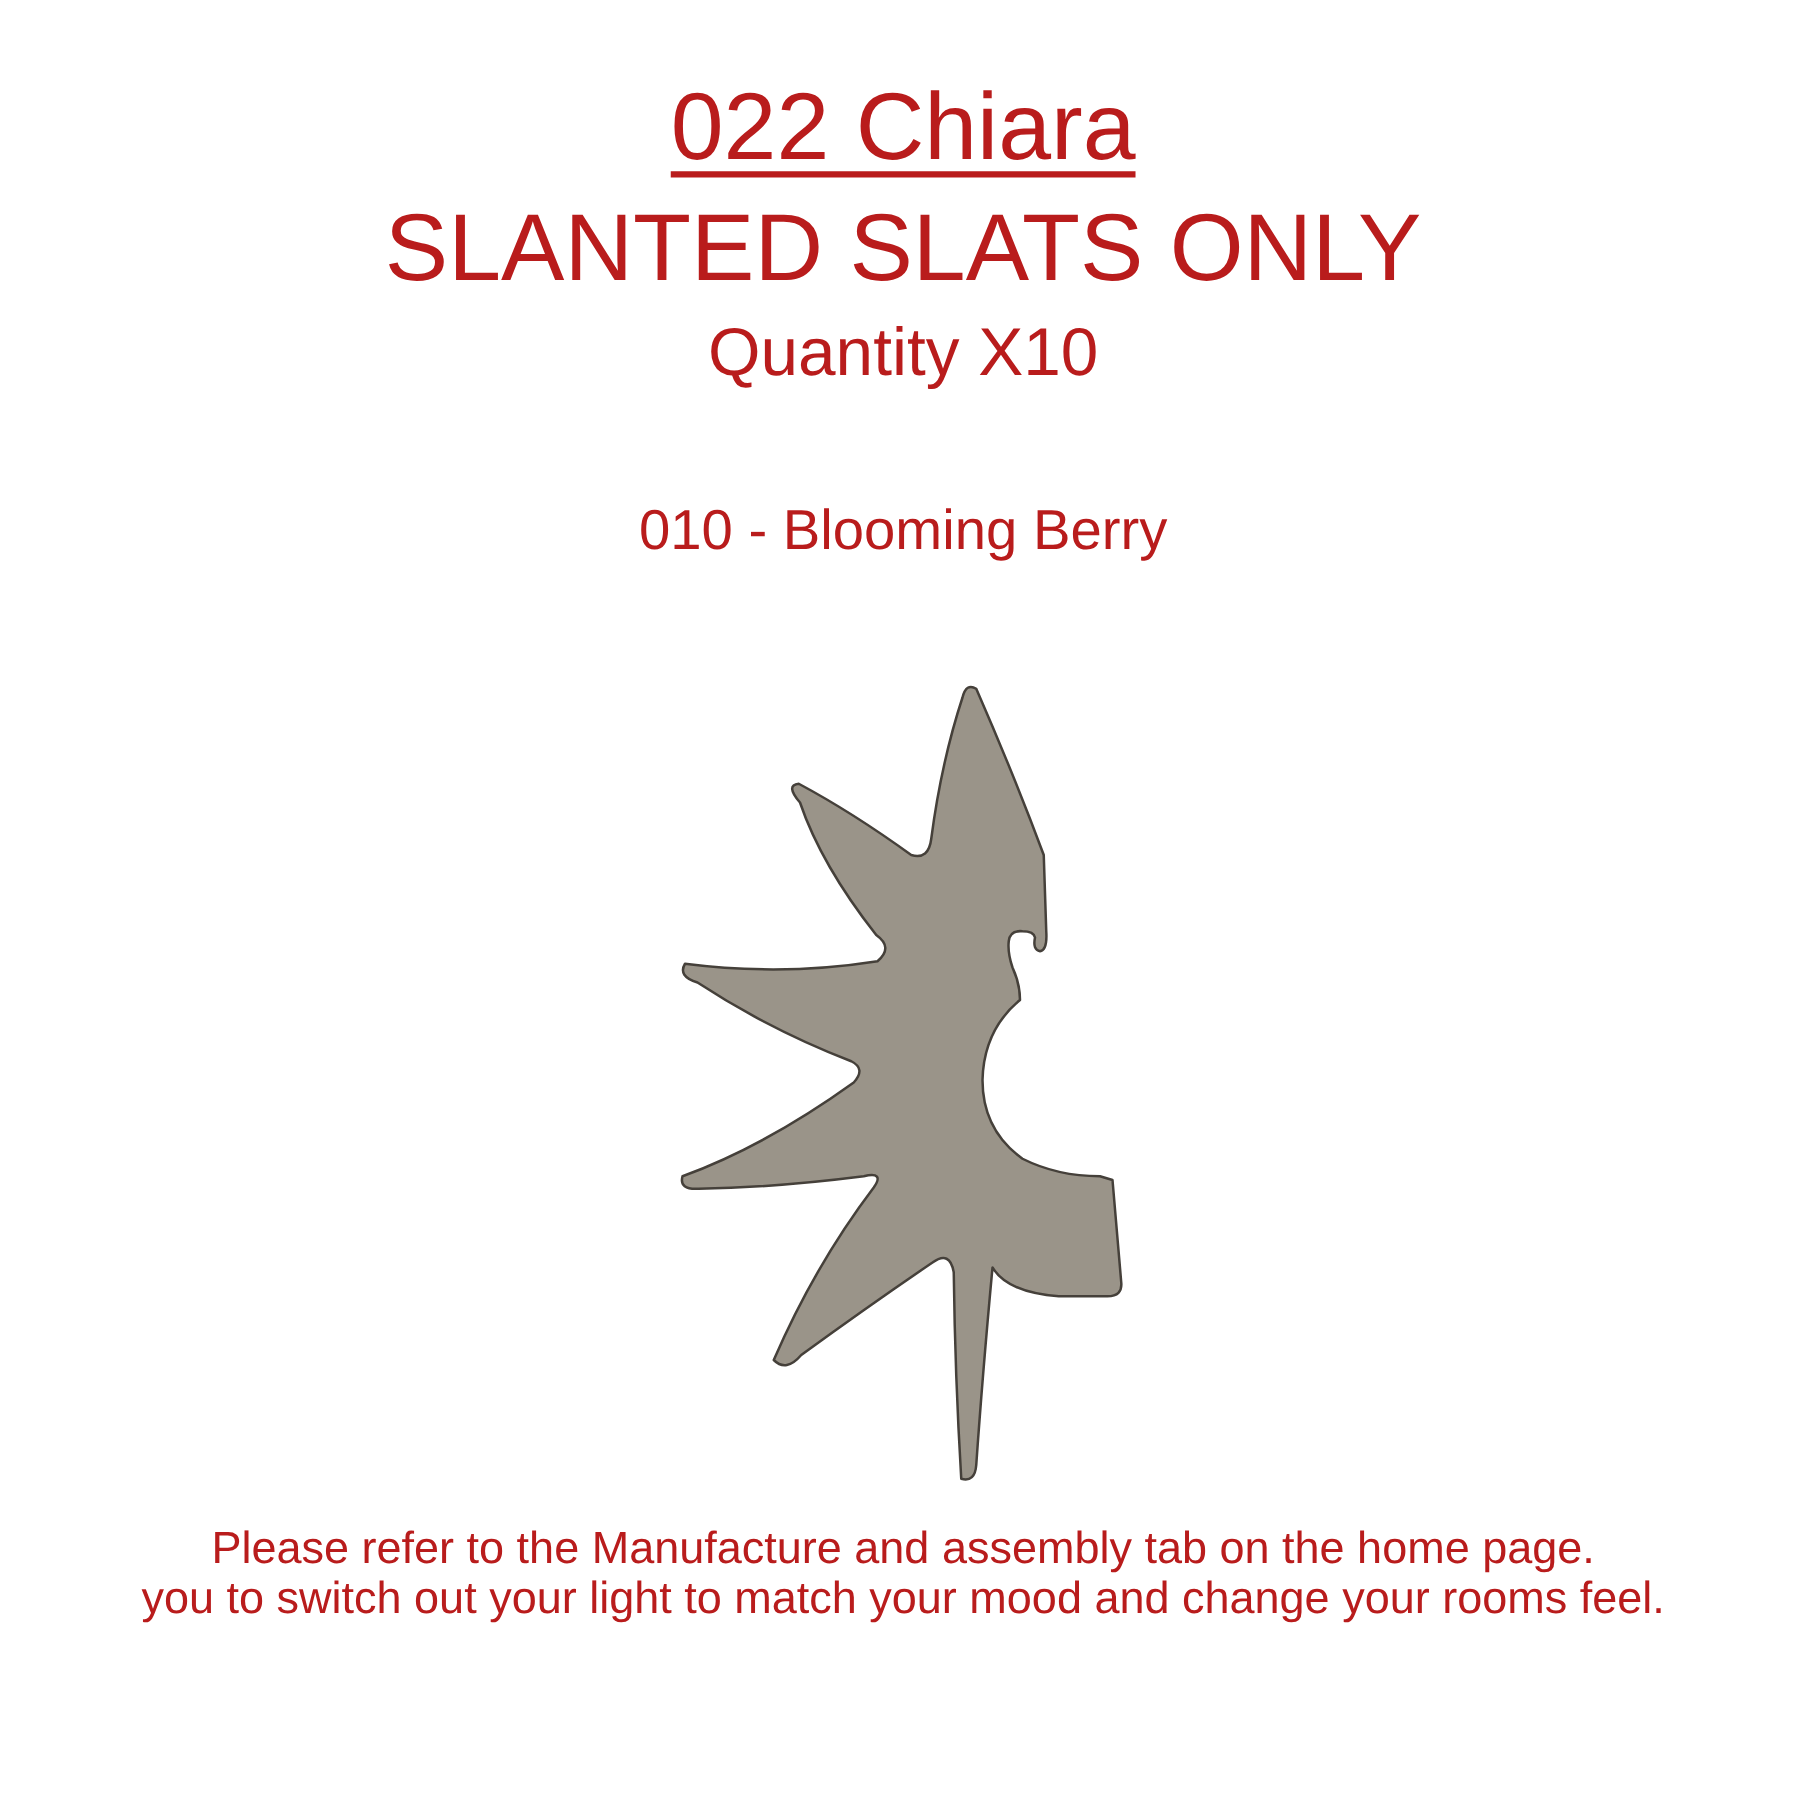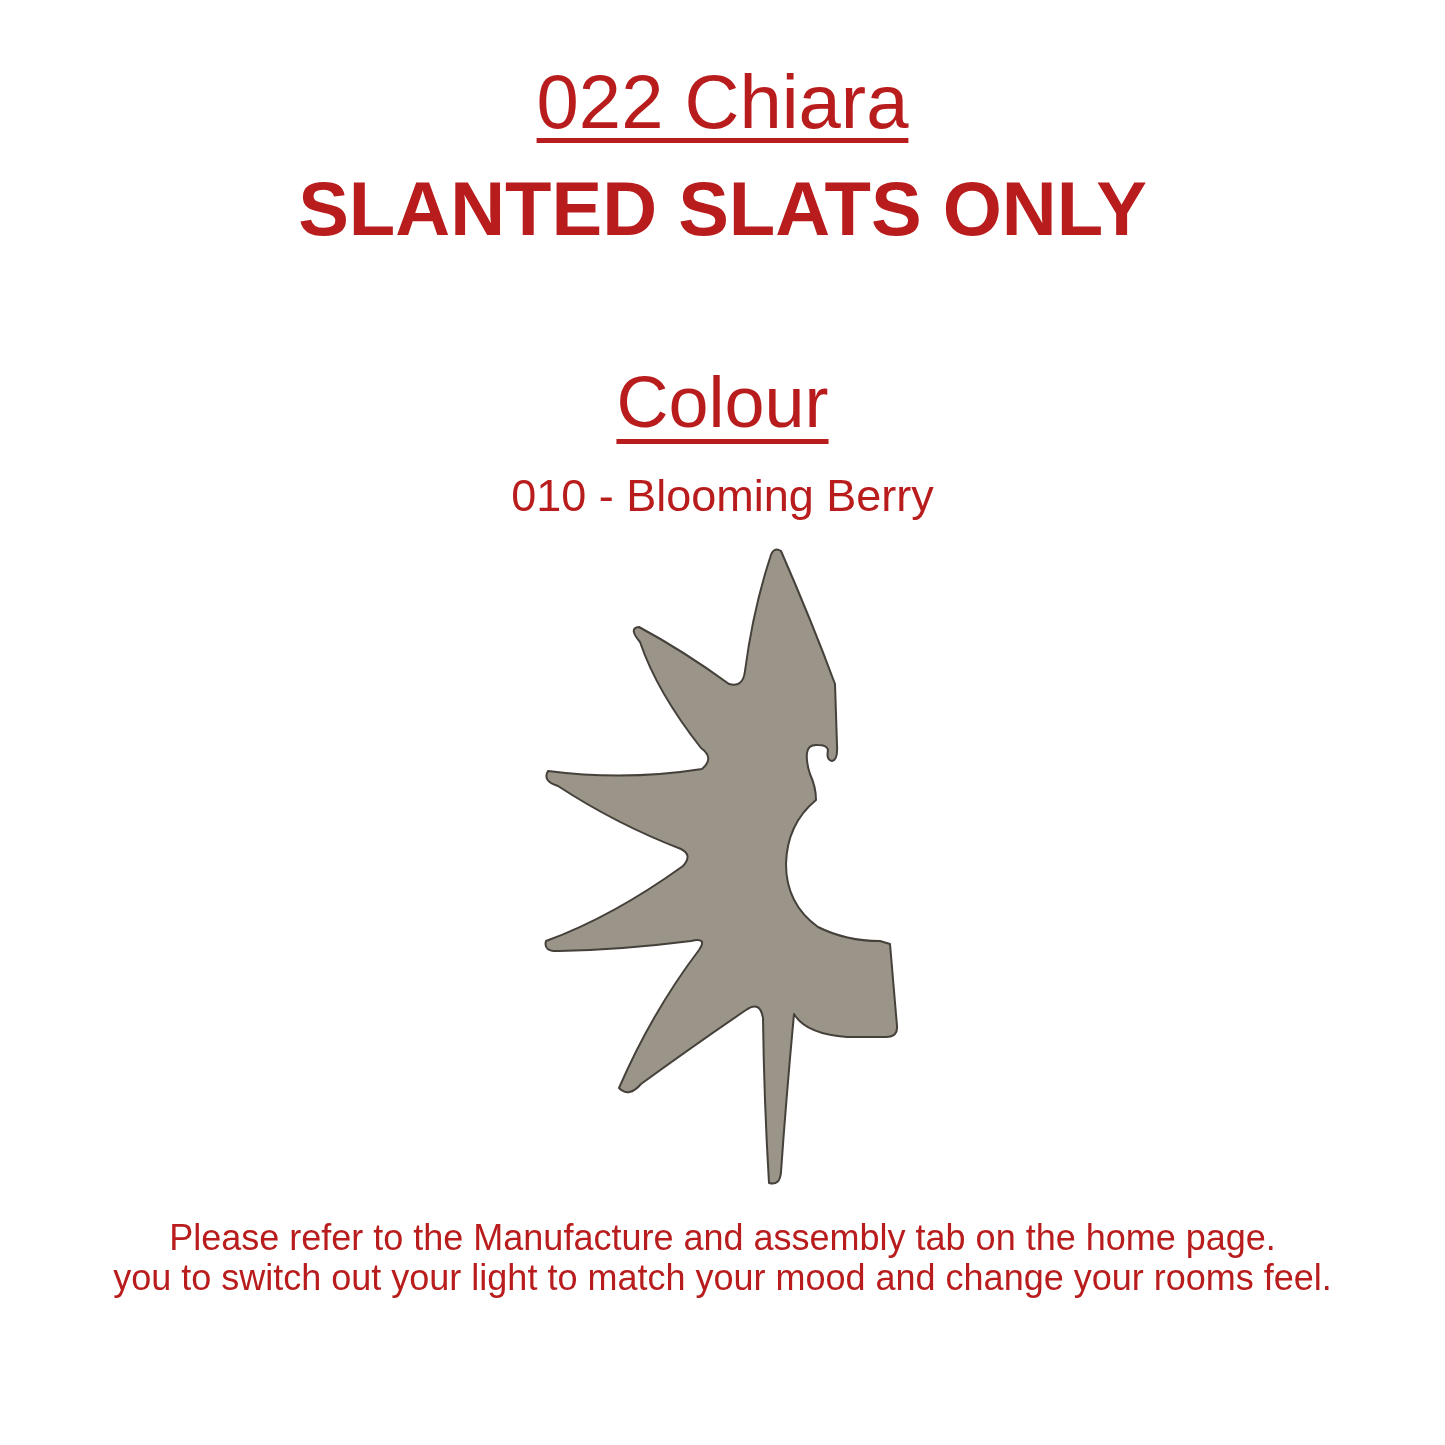--- a/index.html
+++ b/index.html
@@ -28,23 +28,23 @@
     font-size: 76px;
     font-weight: 400;
     line-height: 1.22;
     text-decoration: underline;
     text-decoration-thickness: 5px;
     text-underline-offset: 10px;
     margin: 0;
   }
   .product-subtitle {
     font-size: 76px;
-    font-weight: 700;
+    font-weight: 400;
     line-height: 1.0;
-    margin: 22px 0 0 0;
+    margin: 12px 0 0 0;
   }
   .product-quantity {
     font-size: 54px;
     font-weight: 400;
     margin: 14px 0 0 0;
   }
 
   .colour-block {
     position: absolute;
     top: 366px;
@@ -92,24 +92,24 @@
   }
 </style>
 </head>
 <body>
 
 <div class="canvas">
 
   <div class="header-block center-text">
     <h1 class="product-title">022 Chiara</h1>
     <h2 class="product-subtitle">SLANTED SLATS ONLY</h2>
+    <div class="product-quantity">Quantity X10</div>
   </div>
 
   <div class="colour-block center-text">
-    <div class="colour-heading">Colour</div>
     <div class="colour-value">010 - Blooming Berry</div>
   </div>
 
   <svg class="slat-svg" viewBox="538 538 366 656" xmlns="http://www.w3.org/2000/svg">
     <path d="M 770,558
              Q 773,546 781,551
              Q 812,622 835,684
              L 837,745
              Q 838,760 832,761
              Q 826,760 828,750

